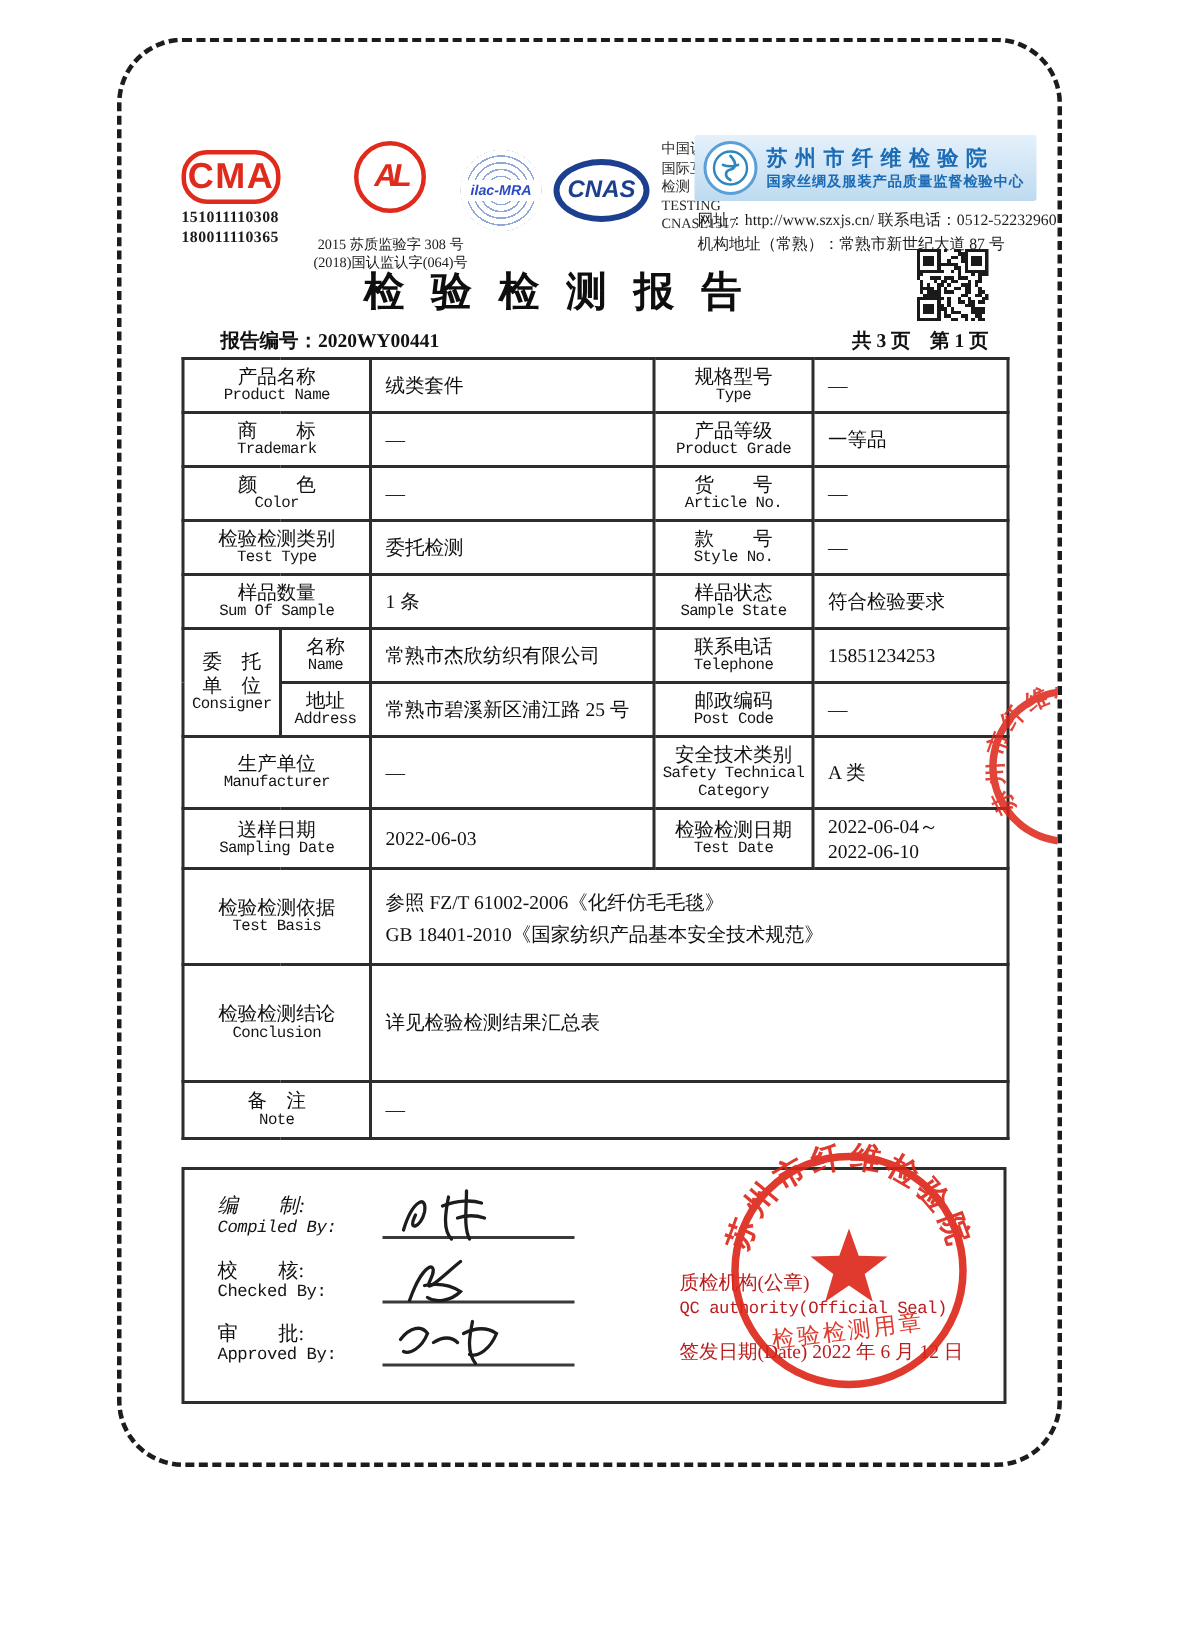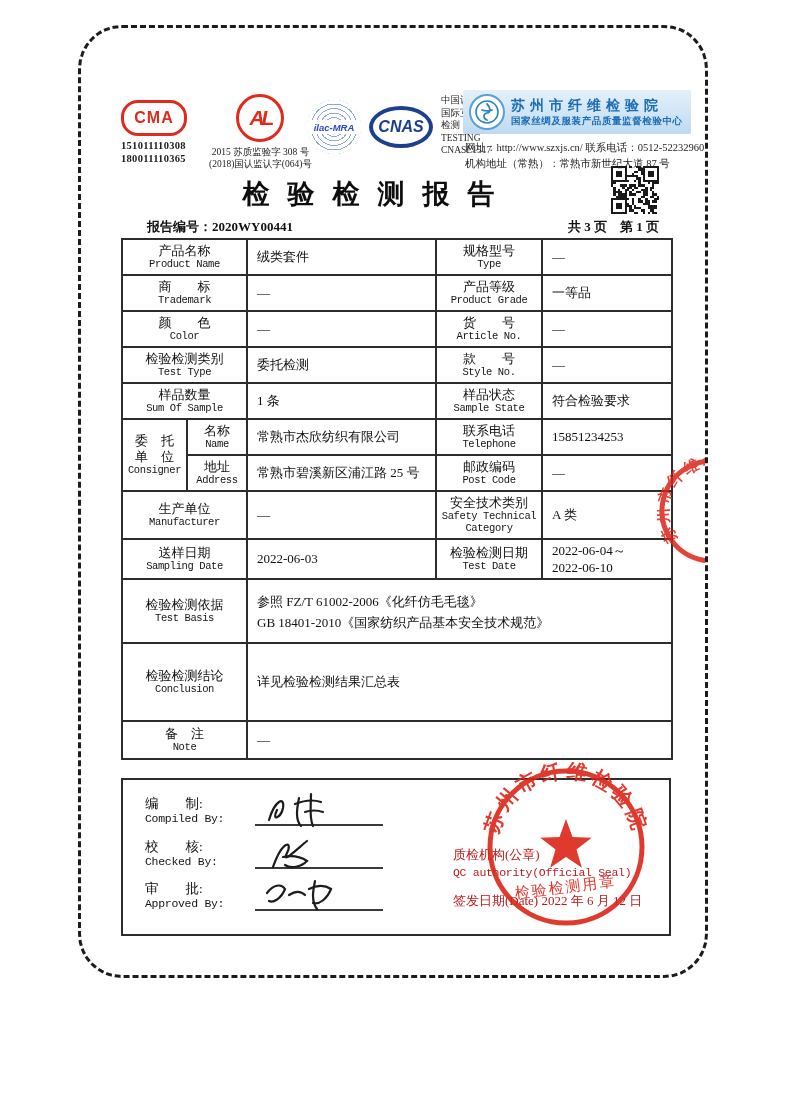--- a/index.html
+++ b/index.html
@@ -5,26 +5,26 @@
   * { margin:0; padding:0; box-sizing:border-box; }
   body { width:790px; height:1098px; background:#ffffff; position:relative;
          font-family:"Liberation Serif", serif; color:#111; }
   .doc { position:absolute; left:78px; top:25px; width:630px; height:953px;
          border:3px dashed #1c1c1c; border-radius:44px; overflow:hidden; background:#fff; }
 
   
   .hdr-item { position:absolute; }
   .cma-box { width:66px; height:36px; border:3.5px solid #e02a1c; border-radius:17px;
              display:flex; align-items:center; justify-content:center;
-             color:#e02a1c; font-family:"Liberation Sans",sans-serif; font-weight:bold; font-size:16px; letter-spacing:1px; }
+             color:#e02a1c; font-family:"Liberation Sans",sans-serif; font-weight:bold; font-size:24px; letter-spacing:1px; }
   .cert-lines { font-size:10.5px; font-weight:bold; line-height:1.25; margin-top:3px; color:#1a1a1a; letter-spacing:0.3px; }
   .cal-circle { width:48px; height:48px; border:3.5px solid #e02a1c; border-radius:50%;
                 display:flex; align-items:center; justify-content:center; margin:0 auto;
                 color:#e02a1c; font-family:"Liberation Sans",sans-serif; font-weight:bold; font-style:italic; font-size:21px; letter-spacing:-3px; }
-  .cal-lines { font-size:9.5px; line-height:1.3; margin-top:4px; color:#1a1a1a; white-space:nowrap; }
+  .cal-lines { font-size:9.5px; line-height:1.3; margin-top:16px; color:#1a1a1a; white-space:nowrap; }
   .ilac-circle { width:54px; height:54px; border-radius:50%; position:relative; overflow:hidden;
                  background:repeating-radial-gradient(circle at 50% 50%, #8fa8d8 0 1px, #ffffff 1px 4.5px); }
   .ilac-band { position:absolute; left:0; right:0; top:20px; height:14px; background:#fff;
                display:flex; align-items:center; justify-content:center;
                color:#2b49c0; font-family:"Liberation Sans",sans-serif; font-weight:bold; font-style:italic; font-size:9.5px; }
   .cnas-ellipse { width:64px; height:42px; border:4px solid #1d3f8f; border-radius:50%;
                   display:flex; align-items:center; justify-content:center;
                   color:#1d3f8f; font-family:"Liberation Sans",sans-serif; font-weight:bold; font-style:italic; font-size:16px; }
   .cnas-lines { font-size:9.5px; line-height:1.32; color:#2a2a2a; }
   .banner { width:228px; height:44px; background:linear-gradient(180deg,#e4f1fb,#bedaf0);
@@ -522,21 +522,21 @@
         <td class="lbl" colspan="2">
               <div class="cn">备　注</div>
               <div class="en">Note</div>
             </td>
         <td class="val" colspan="3">—</td>
       </tr>
     </tbody>
       </table>
 
     <div class="signoff">
-      <div class="sig-row" style="top:12px;">
+      <div class="sig-row" style="top:12px;font-style:italic;">
         <div class="sig-lbl">
             <div class="cn">编　　制:</div>
             <div class="en">Compiled By:</div>
           </div>
         <div class="sig-line">
           <svg width="110" height="40" viewBox="0 0 110 40">
             <path class="hand" d="M10,32 C16,12 26,8 24,20 C22,30 12,34 18,22"></path>
             <path class="hand" d="M40,10 C38,20 36,32 42,38"></path>
             <path class="hand" d="M36,16 C46,12 56,12 62,14"></path>
             <path class="hand" d="M52,6 C52,18 50,30 54,38"></path>

